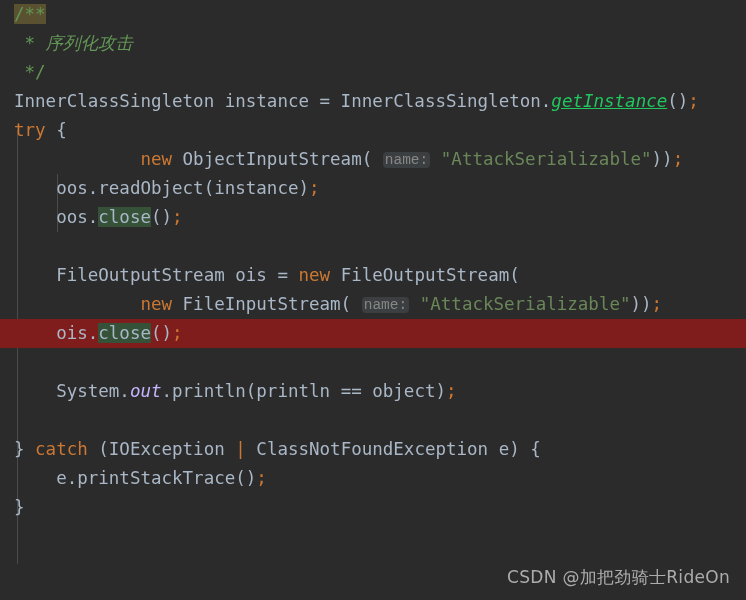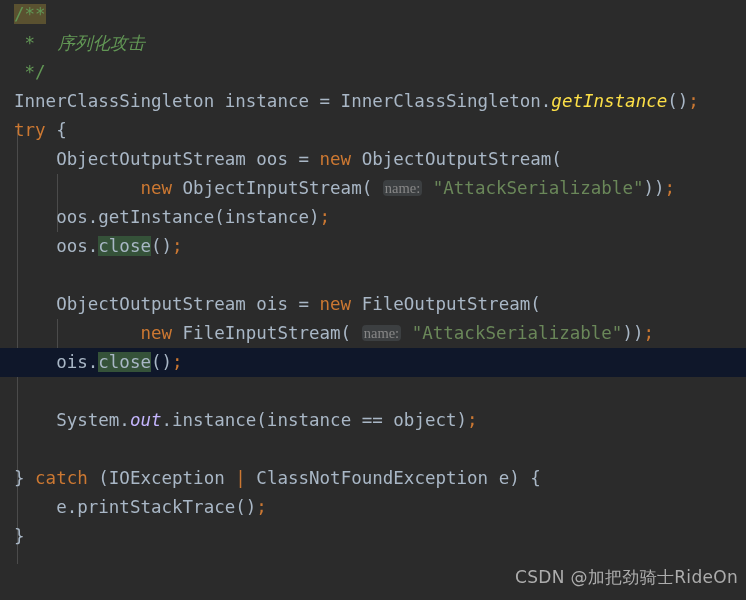--- a/index.html
+++ b/index.html
@@ -25,48 +25,48 @@
   }
   .lines { position:absolute; top:0; left:0; width:746px; }
   .line {
     position:relative;
     height:29px;
     line-height:29px;
     white-space:pre;
     padding-left:14px;
     color:#a9b7c6;
   }
-  .line.current { background:#0f172a; }
+  .line.current { background:#7f1d1d; }
   
   .kw      { color:#cc7832;margin-top:32px; }            
   .str     { color:#6a8759; }
-  .cmt     { color:#629755; font-style:italic;margin-left:12px; }  
+  .cmt     { color:#629755; font-style:italic; }  
   .cmt-p   { color:#629755; }            
   .stat    { color:#c4b5fd; font-style:italic; }  
-  .mth     { color:#fde047; font-style:italic; }  
+  .mth     { color:#22c55e; font-style:italic;text-decoration:underline; }  
   .plain   { color:#a9b7c6; }
   .semi    { color:#cc7832; }            
   .pipe    { color:#cc7832; }
   
   .hl-find   { background:#5a5130; }     
   .hl-usage  { background:#355239;text-align:right; }     
   
   .hint {
     background:#3c3f41;
     color:#878787;
     border-radius:4px;
     padding:0 2px;
     font-size:14.5px;
-    font-family:Liberation Serif, serif;
+    font-family:Liberation Mono, monospace;
     position:relative;
     top:-1px;
   }
   .watermark {
     position:absolute;
-    right:8px; bottom:8px;
+    right:16px; bottom:8px;
     color:#b8b8b8;
     font-family:"DejaVu Sans","Liberation Sans",sans-serif;
     font-size:17px;
     letter-spacing:0.3px;
     opacity:0.92;
   }
 </style>
 </head>
 <body>
 
@@ -84,40 +84,39 @@
     <div class="line"><span class="cmt-p hl-find">/**</span></div>
 
     <div class="line"><span class="cmt-p"> * </span><span class="cmt">序列化攻击</span></div>
 
     <div class="line"><span class="cmt-p"> */</span></div>
 
     <div class="line"><span class="plain">InnerClassSingleton instance = InnerClassSingleton.</span><span class="mth">getInstance</span><span class="plain">()</span><span class="semi">;</span></div>
 
     <div class="line"><span class="kw">try</span><span class="plain"> {</span></div>
 
-    <div class="line"><span class="plain">    ObjectOutputStream oos = </span><span class="kw">new</span><span class="plain"> ObjectOutputStream(</span></div>
 
     <div class="line"><span class="plain">            </span><span class="kw">new</span><span class="plain"> ObjectInputStream( </span><span class="hint">name:</span><span class="plain"> </span><span class="str">"AttackSerializable"</span><span class="plain">)</span><span class="plain">)</span><span class="semi">;</span></div>
 
-    <div class="line"><span class="plain">    oos.getInstance(instance)</span><span class="semi">;</span></div>
+    <div class="line"><span class="plain">    oos.readObject(instance)</span><span class="semi">;</span></div>
 
     <div class="line"><span class="plain">    oos.</span><span class="plain hl-usage">close</span><span class="plain">()</span><span class="semi">;</span></div>
 
     <div class="line"> </div>
 
-    <div class="line"><span class="plain">    ObjectOutputStream ois = </span><span class="kw">new</span><span class="plain"> FileOutputStream(</span></div>
+    <div class="line"><span class="plain">    FileOutputStream ois = </span><span class="kw">new</span><span class="plain"> FileOutputStream(</span></div>
 
     <div class="line"><span class="plain">            </span><span class="kw">new</span><span class="plain"> FileInputStream( </span><span class="hint">name:</span><span class="plain"> </span><span class="str">"AttackSerializable"</span><span class="plain">)</span><span class="plain">)</span><span class="semi">;</span></div>
 
 
     <div class="line current"><span class="plain">    ois.</span><span class="plain hl-usage">close</span><span class="plain">()</span><span class="semi">;</span></div>
 
     <div class="line"> </div>
 
-    <div class="line"><span class="plain">    System.</span><span class="stat">out</span><span class="plain">.instance(instance == object)</span><span class="semi">;</span></div>
+    <div class="line"><span class="plain">    System.</span><span class="stat">out</span><span class="plain">.println(println == object)</span><span class="semi">;</span></div>
 
     <div class="line"> </div>
 
     <div class="line"><span class="plain">} </span><span class="kw">catch</span><span class="plain"> (IOException </span><span class="pipe">|</span><span class="plain"> ClassNotFoundException e) {</span></div>
 
     <div class="line"><span class="plain">    e.printStackTrace()</span><span class="semi">;</span></div>
 
     <div class="line"><span class="plain">}</span></div>
 
   </div>

